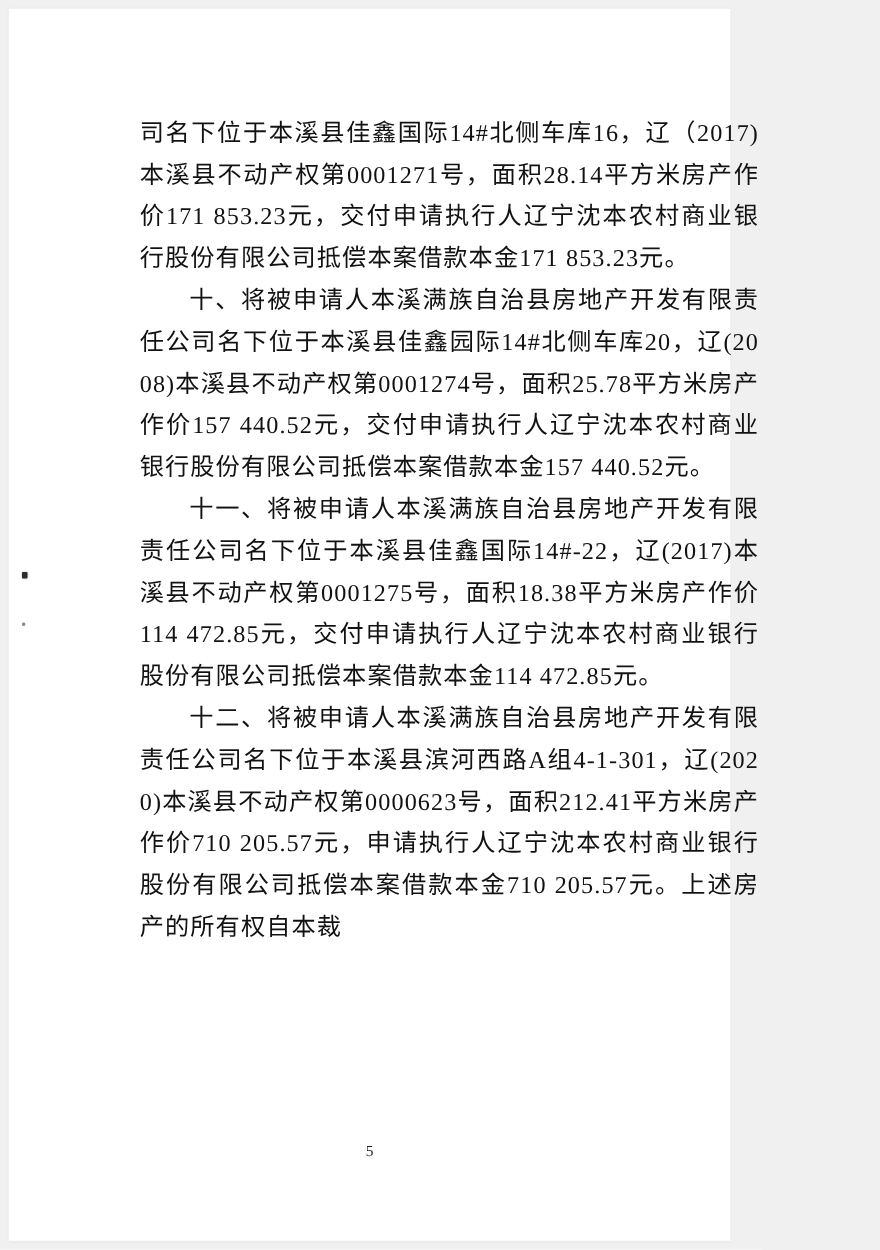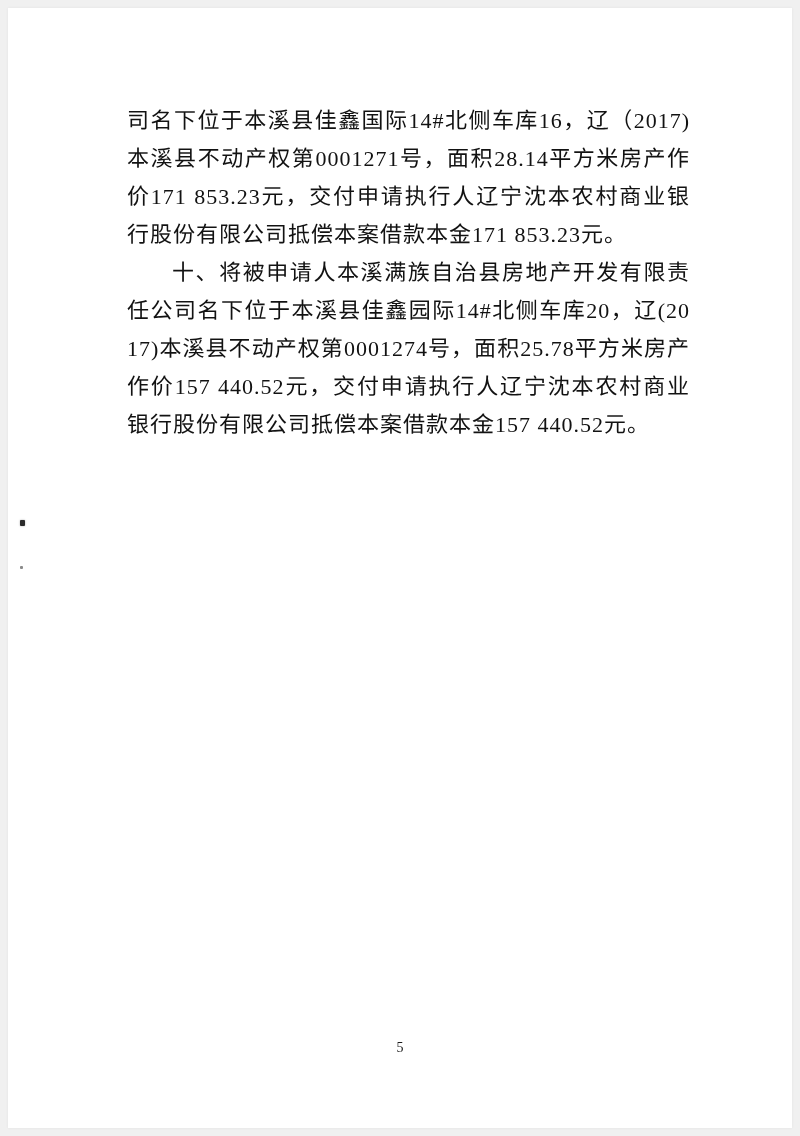--- a/index.html
+++ b/index.html
@@ -17,21 +17,21 @@
   .scan-canvas {
     position: absolute;
     inset: 0;
     width: 800px;
     height: 1136px;
   }
   .page {
     position: absolute;
     left: 8px;
     top: 8px;
-    width: 784px;
+    width: 656px;
     height: 1120px;
     background: #ffffff;
     box-shadow: 0 0 3px rgba(0,0,0,0.06);
   }
   .text-block {
     position: absolute;
     left: 119px;
     top: 94px;
     width: 563px;
     color: #121212;
@@ -83,19 +83,21 @@
 <body>
 
 <div class="scan-canvas">
   <div class="page">
 
     <div class="ink-speck speck-1"></div>
     <div class="ink-speck speck-2"></div>
 
     <div class="text-block">
       <p class="para">司名下位于本溪县佳鑫国际14#北侧车库16，辽（2017)本溪县不动产权第0001271号，面积28.14平方米房产作价171 853.23元，交付申请执行人辽宁沈本农村商业银行股份有限公司抵偿本案借款本金171 853.23元。</p>
-      <p class="para indent">十、将被申请人本溪满族自治县房地产开发有限责任公司名下位于本溪县佳鑫园际14#北侧车库20，辽(2017)本溪县不动产权第0001274号，面积25.78平方米房产作价157 440.52元，交付申请执行人辽宁沈本农村商业银行股份有限公司抵偿本案借款本金157 440.52元。</p>
+      <p class="para indent">十、将被申请人本溪满族自治县房地产开发有限责任公司名下位于本溪县佳鑫园际14#北侧车库20，辽(2008)本溪县不动产权第0001274号，面积25.78平方米房产作价157 440.52元，交付申请执行人辽宁沈本农村商业银行股份有限公司抵偿本案借款本金157 440.52元。</p>
+      <p class="para indent">十一、将被申请人本溪满族自治县房地产开发有限责任公司名下位于本溪县佳鑫国际14#-22，辽(2017)本溪县不动产权第0001275号，面积18.38平方米房产作价114 472.85元，交付申请执行人辽宁沈本农村商业银行股份有限公司抵偿本案借款本金114 472.85元。</p>
+      <p class="para indent">十二、将被申请人本溪满族自治县房地产开发有限责任公司名下位于本溪县滨河西路A组4-1-301，辽(2020)本溪县不动产权第0000623号，面积212.41平方米房产作价710 205.57元，申请执行人辽宁沈本农村商业银行股份有限公司抵偿本案借款本金710 205.57元。上述房产的所有权自本裁</p>
     </div>
 
     <div class="page-number">5</div>
 
   </div>
 </div>
 
 </body></html>

